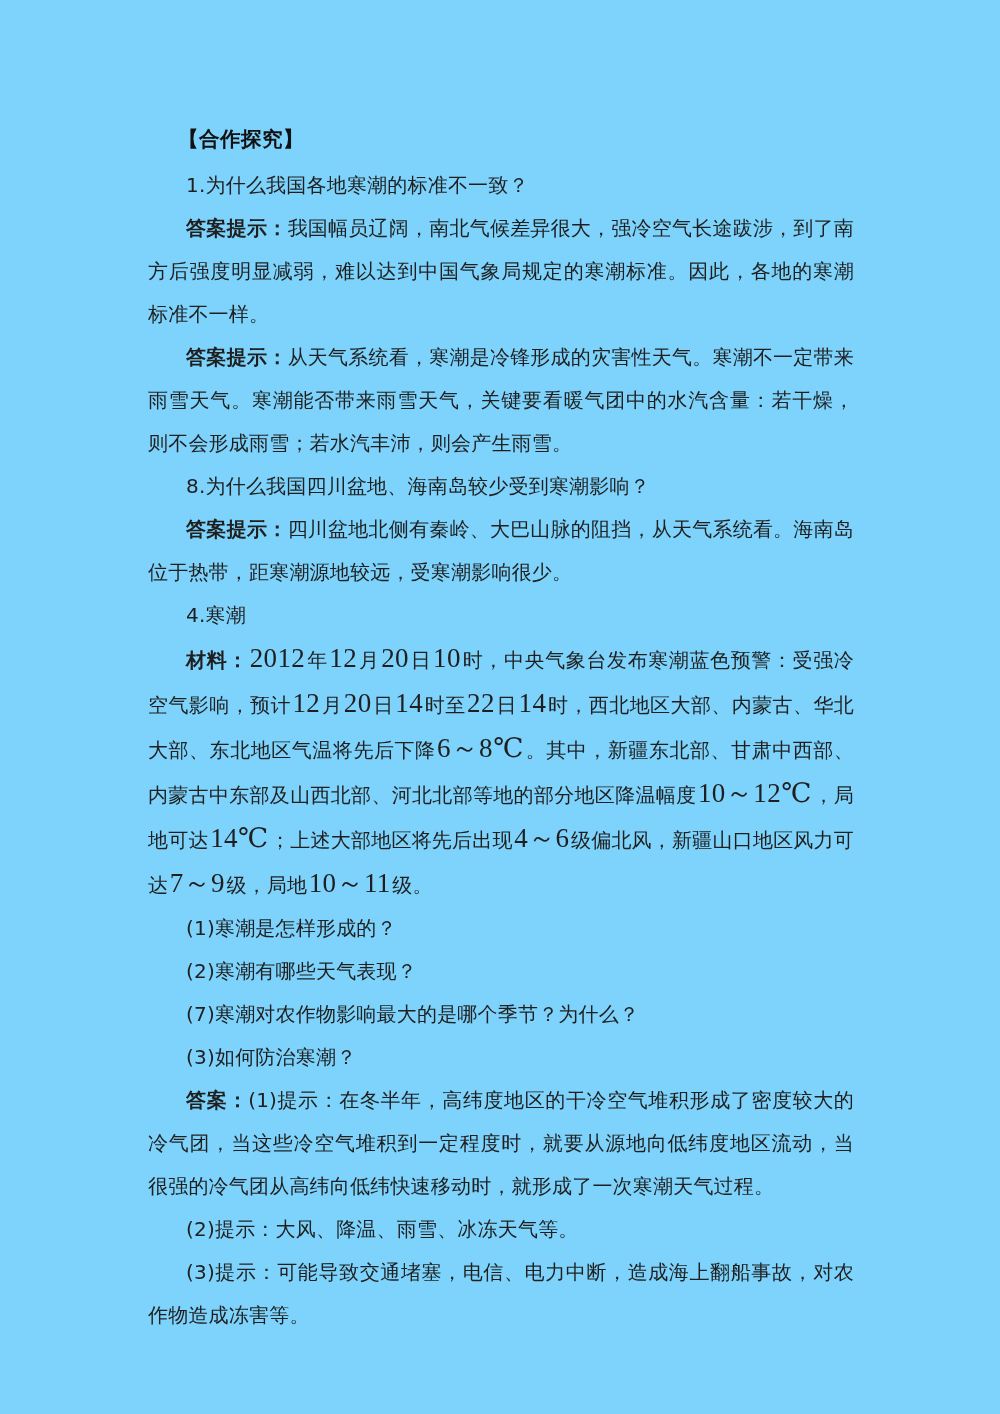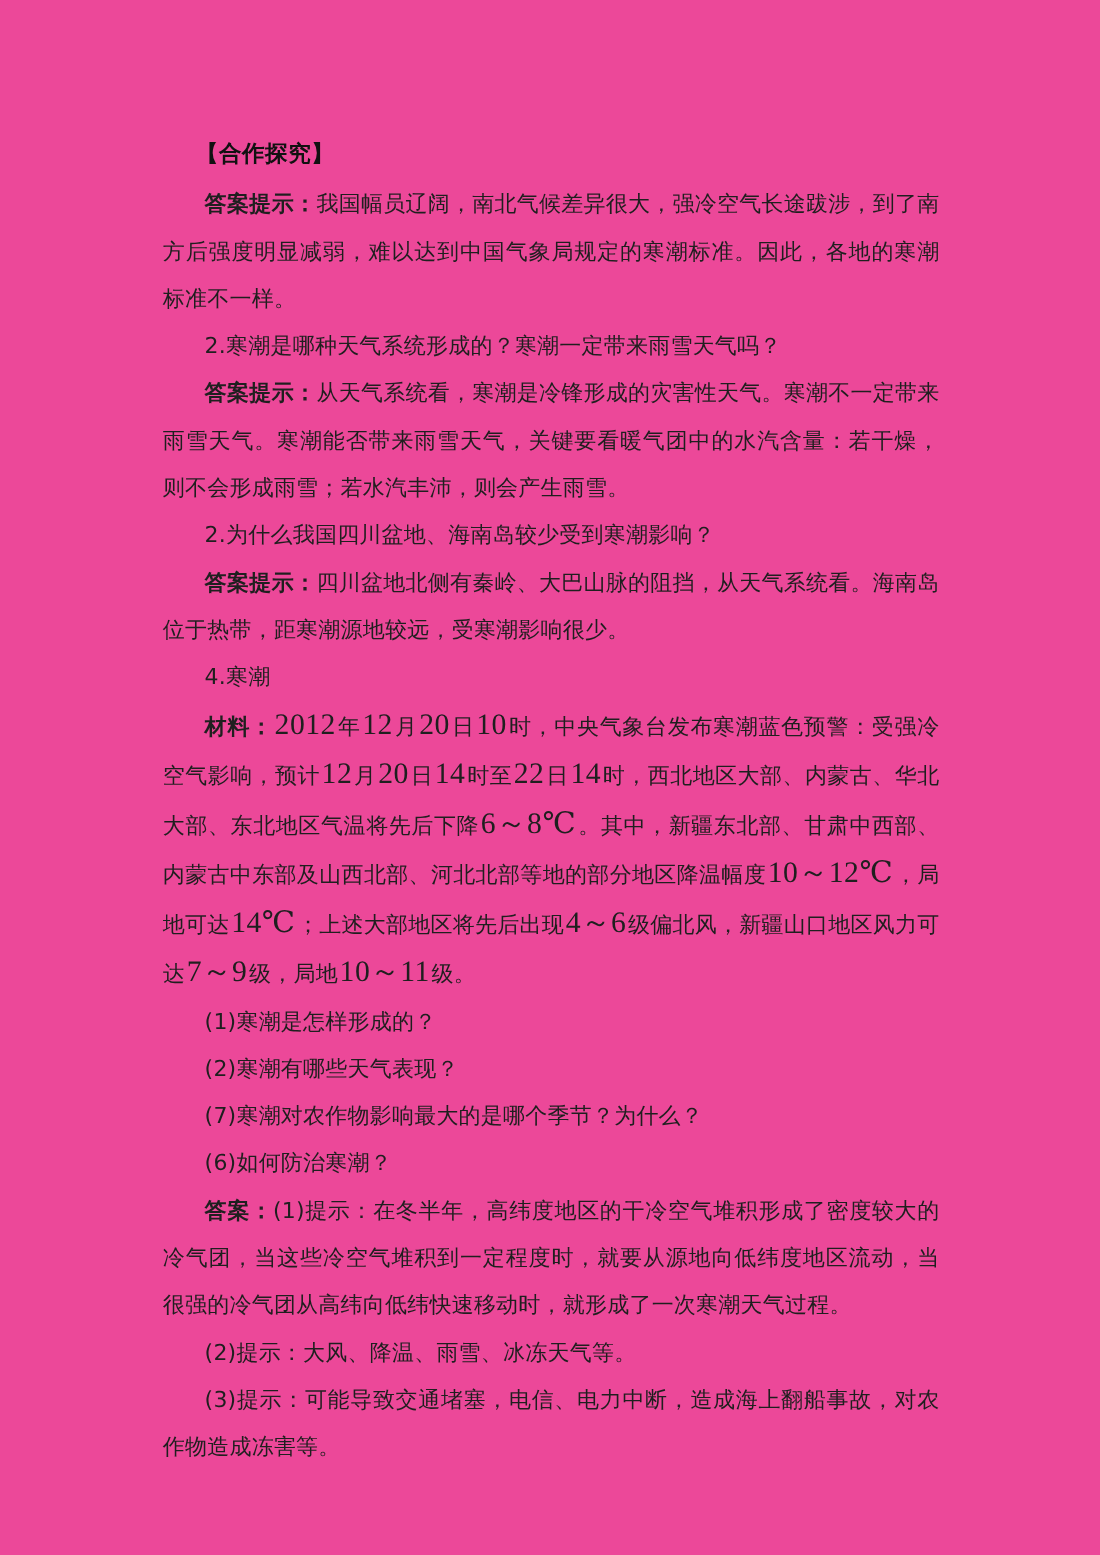--- a/index.html
+++ b/index.html
@@ -17,21 +17,21 @@
     color: #1a1a1a;
     -webkit-font-smoothing: antialiased;
   }
 
   .page {
     position: absolute;
     left: 0;
     top: 0;
     width: 1000px;
     height: 1414px;
-    background: #ec4899;
+    background: #7dd3fc;
   }
 
   .content {
     position: absolute;
     left: 148px;
     top: 118px;
     width: 706px;
   }
 
   
@@ -90,40 +90,40 @@
   }
 </style>
 </head>
 <body>
 
 <div class="page">
   <div class="content">
 
     <h1 class="section-heading">【合作探究】</h1>
 
+    <p class="para q single">1.为什么我国各地寒潮的标准不一致？</p>
 
     <p class="para indent"><span class="lead">答案提示：</span><span>我国幅员辽阔，南北气候差异很大，强冷空气长途跋涉，到了南方后强度明显减弱，难以达到中国气象局规定的寒潮标准。因此，各地的寒潮标准不一样。</span></p>
 
-    <p class="para q single">2.寒潮是哪种天气系统形成的？寒潮一定带来雨雪天气吗？</p>
 
     <p class="para indent"><span class="lead">答案提示：</span><span>从天气系统看，寒潮是冷锋形成的灾害性天气。寒潮不一定带来雨雪天气。寒潮能否带来雨雪天气，关键要看暖气团中的水汽含量：若干燥，则不会形成雨雪；若水汽丰沛，则会产生雨雪。</span></p>
 
-    <p class="para q single">2.为什么我国四川盆地、海南岛较少受到寒潮影响？</p>
+    <p class="para q single">8.为什么我国四川盆地、海南岛较少受到寒潮影响？</p>
 
     <p class="para indent"><span class="lead">答案提示：</span><span>四川盆地北侧有秦岭、大巴山脉的阻挡，从天气系统看。海南岛位于热带，距寒潮源地较远，受寒潮影响很少。</span></p>
 
     <p class="para q single">4.寒潮</p>
 
     <p class="para indent material"><span class="lead">材料：</span><span id="material-body"><span class="num">2012</span><span>年</span><span class="num">12</span><span>月</span><span class="num">20</span><span>日</span><span class="num">10</span><span>时，中央气象台发布寒潮蓝色预警：受强冷空气影响，预计</span><span class="num">12</span><span>月</span><span class="num">20</span><span>日</span><span class="num">14</span><span>时至</span><span class="num">22</span><span>日</span><span class="num">14</span><span>时，西北地区大部、内蒙古、华北大部、东北地区气温将先后下降</span><span class="num">6～8℃</span><span>。其中，新疆东北部、甘肃中西部、内蒙古中东部及山西北部、河北北部等地的部分地区降温幅度</span><span class="num">10～12℃</span><span>，局地可达</span><span class="num">14℃</span><span>；上述大部地区将先后出现</span><span class="num">4～6</span><span>级偏北风，新疆山口地区风力可达</span><span class="num">7～9</span><span>级，局地</span><span class="num">10～11</span><span>级。</span></span></p>
 
     <div id="sub-question-list">
         <p class="para q single">(1)寒潮是怎样形成的？</p>
         <p class="para q single">(2)寒潮有哪些天气表现？</p>
         <p class="para q single">(7)寒潮对农作物影响最大的是哪个季节？为什么？</p>
-        <p class="para q single">(6)如何防治寒潮？</p>
+        <p class="para q single">(3)如何防治寒潮？</p>
       </div>
 
     <div id="answer-list">
         <p class="para indent"><span class="lead">答案：</span><span>(1)提示：在冬半年，高纬度地区的干冷空气堆积形成了密度较大的冷气团，当这些冷空气堆积到一定程度时，就要从源地向低纬度地区流动，当很强的冷气团从高纬向低纬快速移动时，就形成了一次寒潮天气过程。</span></p>
         <p class="para indent"><span>(2)提示：大风、降温、雨雪、冰冻天气等。</span></p>
         <p class="para indent"><span>(3)提示：可能导致交通堵塞，电信、电力中断，造成海上翻船事故，对农作物造成冻害等。</span></p>
       </div>
 
   </div>
 </div>

